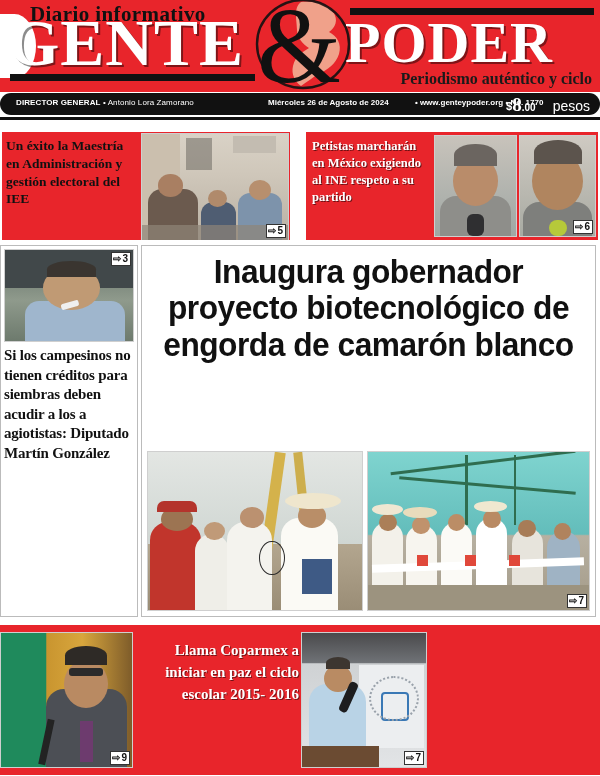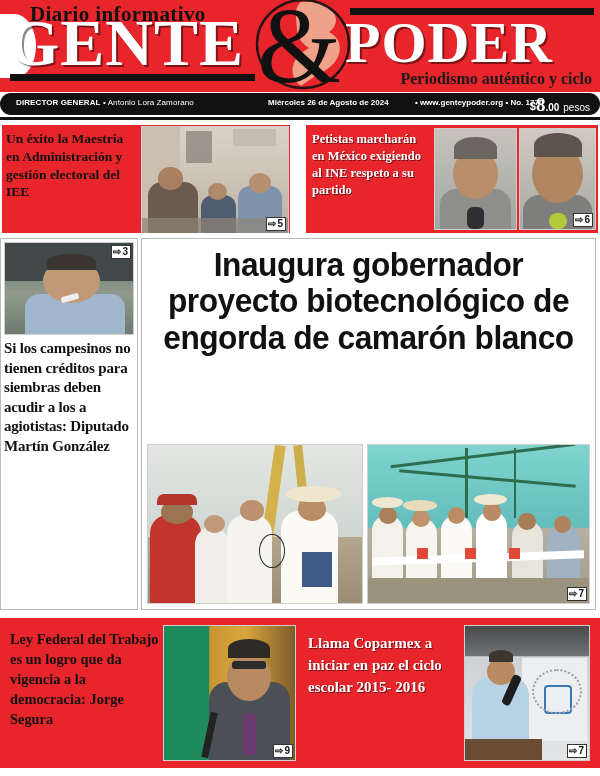--- a/index.html
+++ b/index.html
@@ -111,21 +111,21 @@
   }
   .infobar .dateline .url { font-weight: bold; margin-left: 24px; }
   .price {
     position: absolute; right: 10px; top: 1px;
     color: #ffffff; height: 20px;
     display: flex; align-items: baseline;
   }
   .price .cur { font-size: 11px; font-weight: bold; position: relative; top: -1px;}
   .price .big { font-size: 19px; font-weight: bold; font-family: "Liberation Serif", serif; }
   .price .cents { font-size: 10px; font-weight: bold; }
-  .price .unit { font-size: 10px; margin-left: 4px; }
+  .price .unit { font-size: 14px; margin-left: 17px; }
 
   .rule-under-info {
     width: 600px; height: 3px; background: #111111; margin-top: 2px;
   }
 
   
   .redblock {
     background: #e8252b;
     border: 2px solid #ffffff;
     position: relative;
@@ -152,21 +152,21 @@
     font-size: 10px; font-weight: bold; color: #111;
     line-height: 12px;
     display: flex; align-items: center; gap: 1px;
     z-index: 9;
   }
   .pageflag .arw { font-size: 10px; }
   .pageflag.tr { top: 2px; bottom: auto; }
 
   
   .topstrip {
-    position: relative; width: 600px; height: 112px; margin-top: 3px;
+    position: relative; width: 600px; height: 112px; margin-top: 10px;
     display: flex; gap: 12px; align-items: center;
   }
   .top-left { width: 297px; height: 112px; display: flex; }
   .top-right { width: 301px; height: 112px; display: flex; }
   .tl-text {
     width: 142px; padding: 5px 3px 0 4px;
     font-size: 13.5px; line-height: 1.32;
   }
   .tl-photo { width: 151px; height: 108px; margin: 1px 1px 0 0; }
   .tr-text {
@@ -228,20 +228,21 @@
   .b-left-text {
     width: 163px; padding: 12px 2px 0 10px;
     font-size: 14.4px; line-height: 1.38;
   }
   .b-photo-1 { width: 133px; height: 136px; margin: 7px 0 0 0; }
   .b-right-text {
     width: 168px; padding: 14px 2px 0 12px;
     font-size: 15px; line-height: 1.48;
     color: #ffffff;
     text-shadow: 1px 1px 0 rgba(0,0,0,.5);
+    text-align: right;
   }
   .b-photo-2 { width: 126px; height: 136px; margin: 7px 6px 0 0; }
 
   
   .ph { position: absolute; inset: 0; }
   .sky  { position:absolute; left:0; right:0; top:0; height:46%; }
   .grnd { position:absolute; left:0; right:0; bottom:0; height:56%; }
   .figure { position:absolute; bottom:0; border-radius: 18px 18px 0 0; }
   .head { position:absolute; border-radius: 50%; }
 </style>
@@ -422,21 +423,20 @@
             <span class="arw">⇨</span>
               <span>7</span>
           </div>
         </div>
       </div>
     </div>
   </div>
 
   <div class="bottom">
 
-    <div class="b-left-text redtext">Ley Federal del Trabajo es un logro que da vigencia a la democracia: Jorge Segura</div>
 
     <div class="photo b-photo-1">
       <div class="ph">
         <div style="position:absolute;inset:0;background:linear-gradient(90deg,#1f8a5c 0%,#1f8a5c 34%,#c9952f 35%,#d8a63d 62%,#7e5c2a 100%);"></div>
         <div style="position:absolute;left:34%;bottom:0;width:62%;height:58%;background:#4c4f55;border-radius:18px 18px 0 0;"></div>
         <div class="head" style="left:48%;bottom:44%;width:34%;height:36%;background:#b98a62;"></div>
         <div style="position:absolute;left:49%;top:10%;width:32%;height:14%;background:#2e2a26;border-radius:50% 50% 0 0;"></div>
         <div style="position:absolute;left:52%;top:26%;width:26%;height:6%;background:#2b2b2b;border-radius:3px;"></div>
         <div style="position:absolute;left:60%;bottom:4%;width:10%;height:30%;background:#6d3b6e;"></div>
         <div style="position:absolute;left:32%;bottom:2%;width:5%;height:34%;background:#232323;transform:rotate(12deg);"></div>

